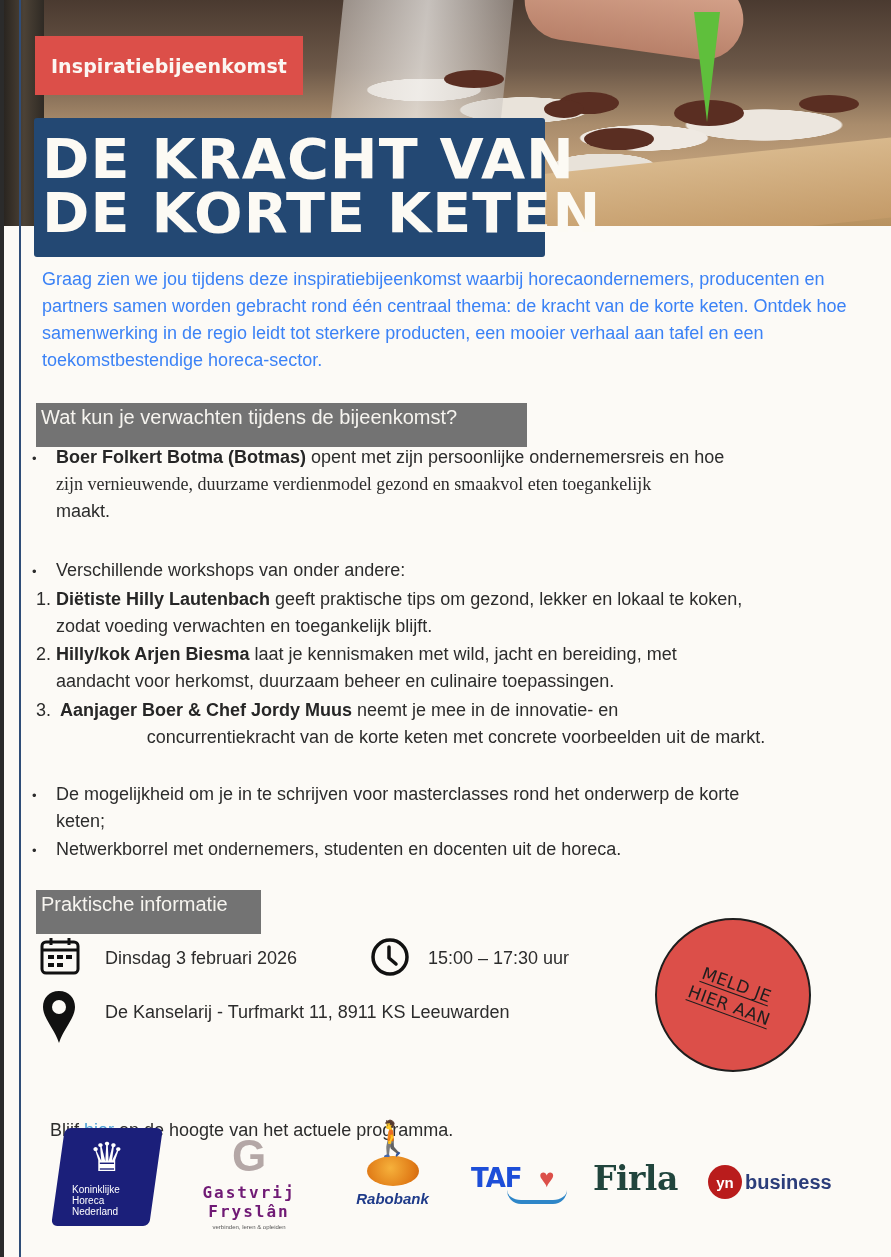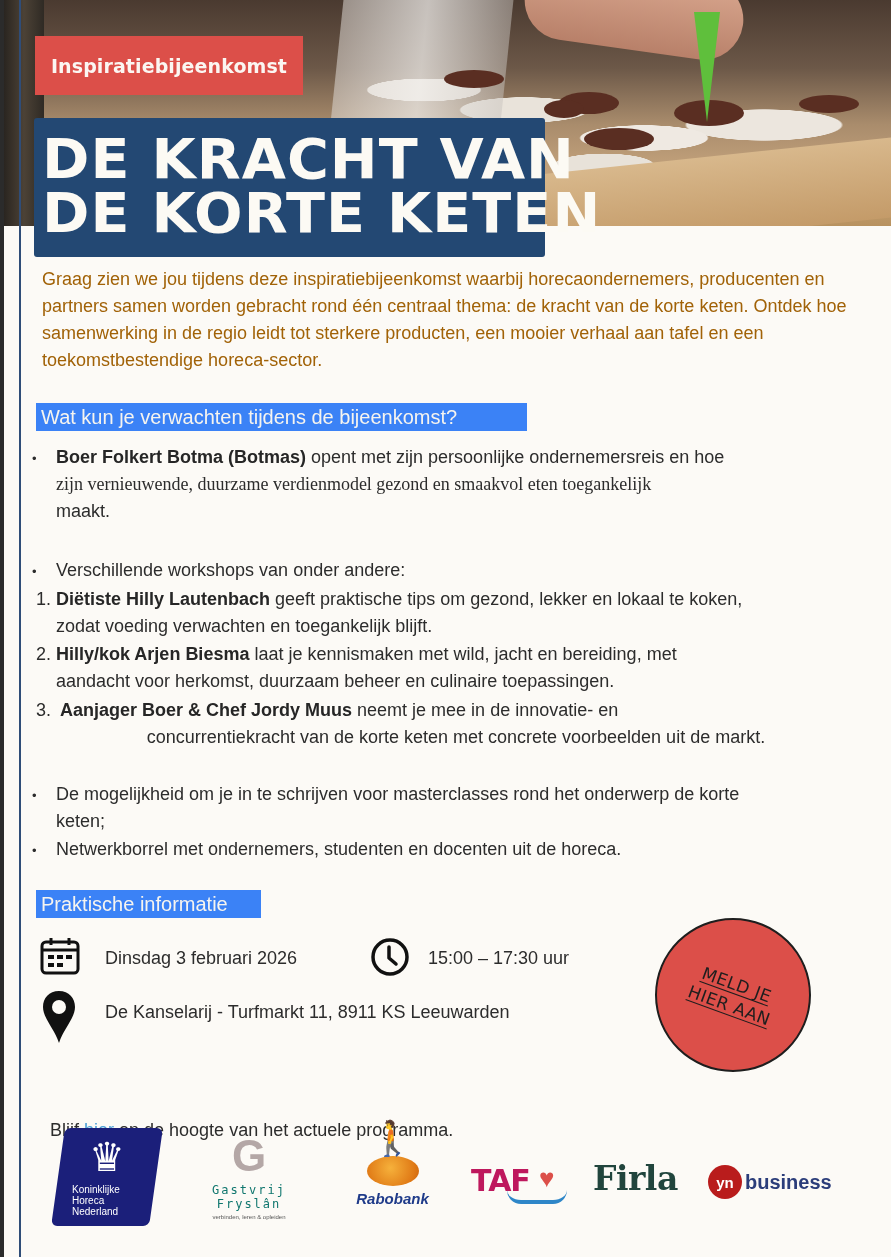--- a/index.html
+++ b/index.html
@@ -48,25 +48,25 @@
     color: #fcfaf4;
     font-family: "DejaVu Sans", sans-serif; font-weight: bold;
     font-size: 56px; line-height: 54px; letter-spacing: 1px;
     padding: 14px 0 0 8px; box-sizing: border-box;
     transform-origin: left top;
   }
   .title-box .line { display: block; white-space: nowrap; transform: scaleX(1.02); transform-origin: left; }
 
   .intro {
     position: absolute; left: 42px; top: 266px; width: 820px;
-    font-size: 18px; line-height: 27px; color: #a16207; margin: 0;
+    font-size: 18px; line-height: 27px; color: #3b82f6; margin: 0;
   }
   .section-heading {
-    position: absolute; left: 36px; height: 28px;
-    background: #3b82f6; color: #f6f4ef;
+    position: absolute; left: 36px; height: 44px;
+    background: #737373; color: #f6f4ef;
     font-size: 20px; line-height: 28px; padding: 0 5px; box-sizing: border-box;
     white-space: nowrap;
   }
   .sh1 { top: 403px; width: 491px; }
   .sh2 { top: 890px; width: 225px; }
 
   .list { position: absolute; left: 0; width: 891px; font-size: 18px; line-height: 27px; color: #2c2c2c; }
   .item { position: absolute; left: 0; width: 891px; }
   .bullet { position: absolute; left: 32px; font-size: 13px; }
   .num { position: absolute; left: 36px; }
@@ -93,28 +93,28 @@
   .follow a { color: #4a9ed6; text-decoration: underline; }
 
   .logos { position: absolute; left: 0; top: 1115px; width: 891px; height: 115px; }
   .logo { position: absolute; }
   .khn { left: 58px; top: 13px; width: 98px; height: 98px; }
   .khn .shape { position:absolute; inset:0; background:#1b1f7a; border-radius:6px; transform: skewX(-8deg); }
   .khn .crown { position:absolute; left:22px; top:6px; width:54px; height:46px; color:#fff; font-size:40px; text-align:center; line-height:46px; }
   .khn .txt { position:absolute; left:14px; top:56px; color:#fff; font-size:10px; line-height:11px; }
   .gastvrij { left: 184px; top: 18px; width: 130px; height: 90px; text-align: center; }
   .gastvrij .g { font-size: 44px; color: #b4a7a6; font-weight: bold; line-height: 46px; }
-  .gastvrij .name { font-family: "DejaVu Sans Mono", monospace; font-size: 12px; letter-spacing: 2px; color: #0f766e; margin-top: 4px; }
+  .gastvrij .name { font-family: "DejaVu Sans Mono", monospace; font-size: 16px; letter-spacing: 2px; color: #701a75; margin-top: 4px; font-weight: bold; }
   .gastvrij .sub { font-size: 6px; color: #555; margin-top: 3px; }
   .rabo { left: 350px; top: 5px; width: 85px; height: 102px; text-align: center; }
   .rabo .man { font-size: 34px; color: #1f3b8a; line-height: 36px; }
   .rabo .disc { width: 52px; height: 30px; margin: 0 auto; border-radius: 50%; background: radial-gradient(circle at 45% 40%, #f6b13b, #e07a16 70%, #c85f0c); }
   .rabo .name { font-size: 15px; font-weight: bold; font-style: italic; color: #1f3b8a; margin-top: 4px; }
   .taf { left: 471px; top: 48px; width: 96px; height: 36px; }
-  .taf .word { font-family: "DejaVu Sans", sans-serif; font-weight: bold; font-size: 30px; color: #be185d; letter-spacing: -1px; }
+  .taf .word { font-family: "DejaVu Sans", sans-serif; font-weight: bold; font-size: 26px; color: #1d4ed8; letter-spacing: -1px; }
   .taf .heart { position:absolute; left:68px; top:0px; color:#dc4f49; font-size:26px; line-height: 30px; }
   .taf .wave { position:absolute; left:36px; top:27px; width:60px; height:10px; border-radius: 0 0 40px 40px; border-bottom: 4px solid #2e86c8; }
   .firla { left: 593px; top: 44px; font-family: "DejaVu Serif", serif; font-size: 33px; color: #21453d; font-weight: bold; letter-spacing: -0.5px; }
   .yn { left: 708px; top: 50px; display: flex; align-items: center; }
   .yn .circle { width: 34px; height: 34px; border-radius: 50%; background: #b91c1c; color: #fff; font-weight: bold; font-size: 15px; display:flex; align-items:center; justify-content:center; }
   .yn .word { font-weight: bold; font-size: 20px; color: #2b3d7a; margin-left: 3px; }
 </style>
 </head>
 <body>
 

